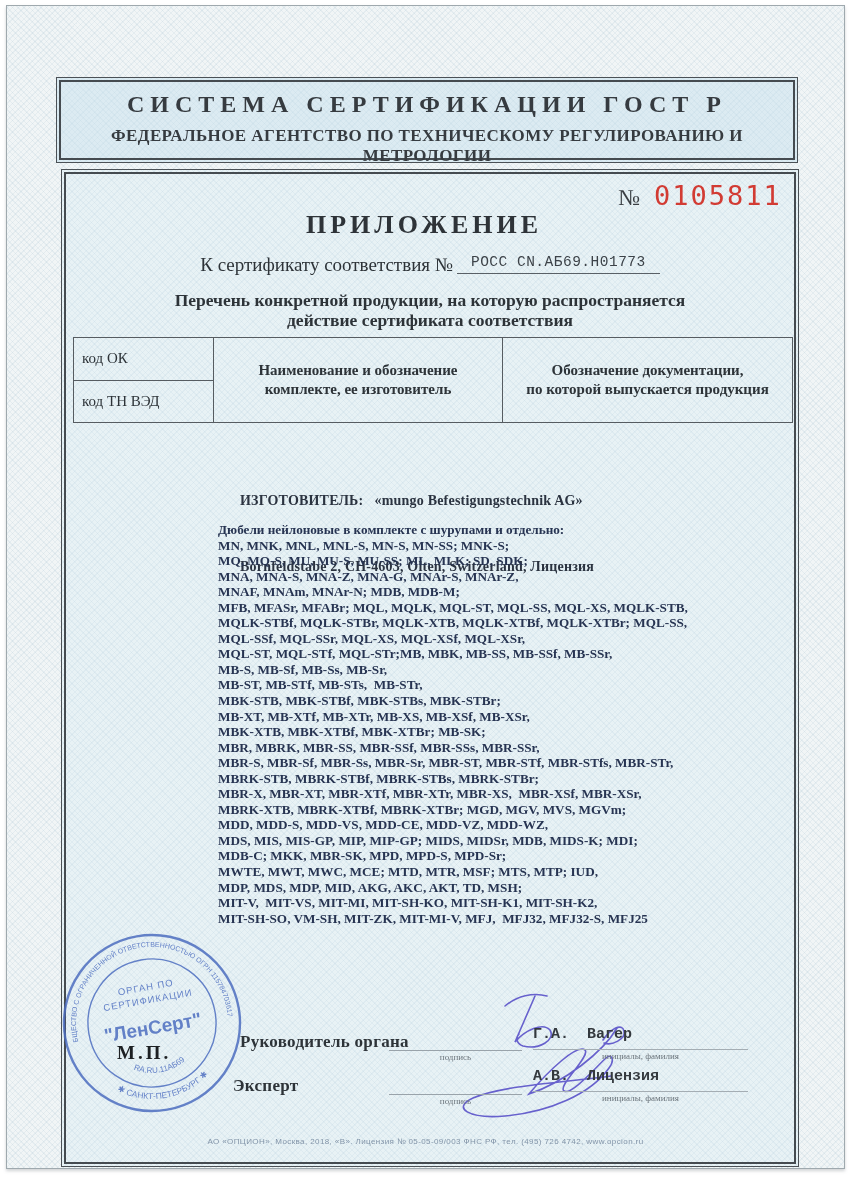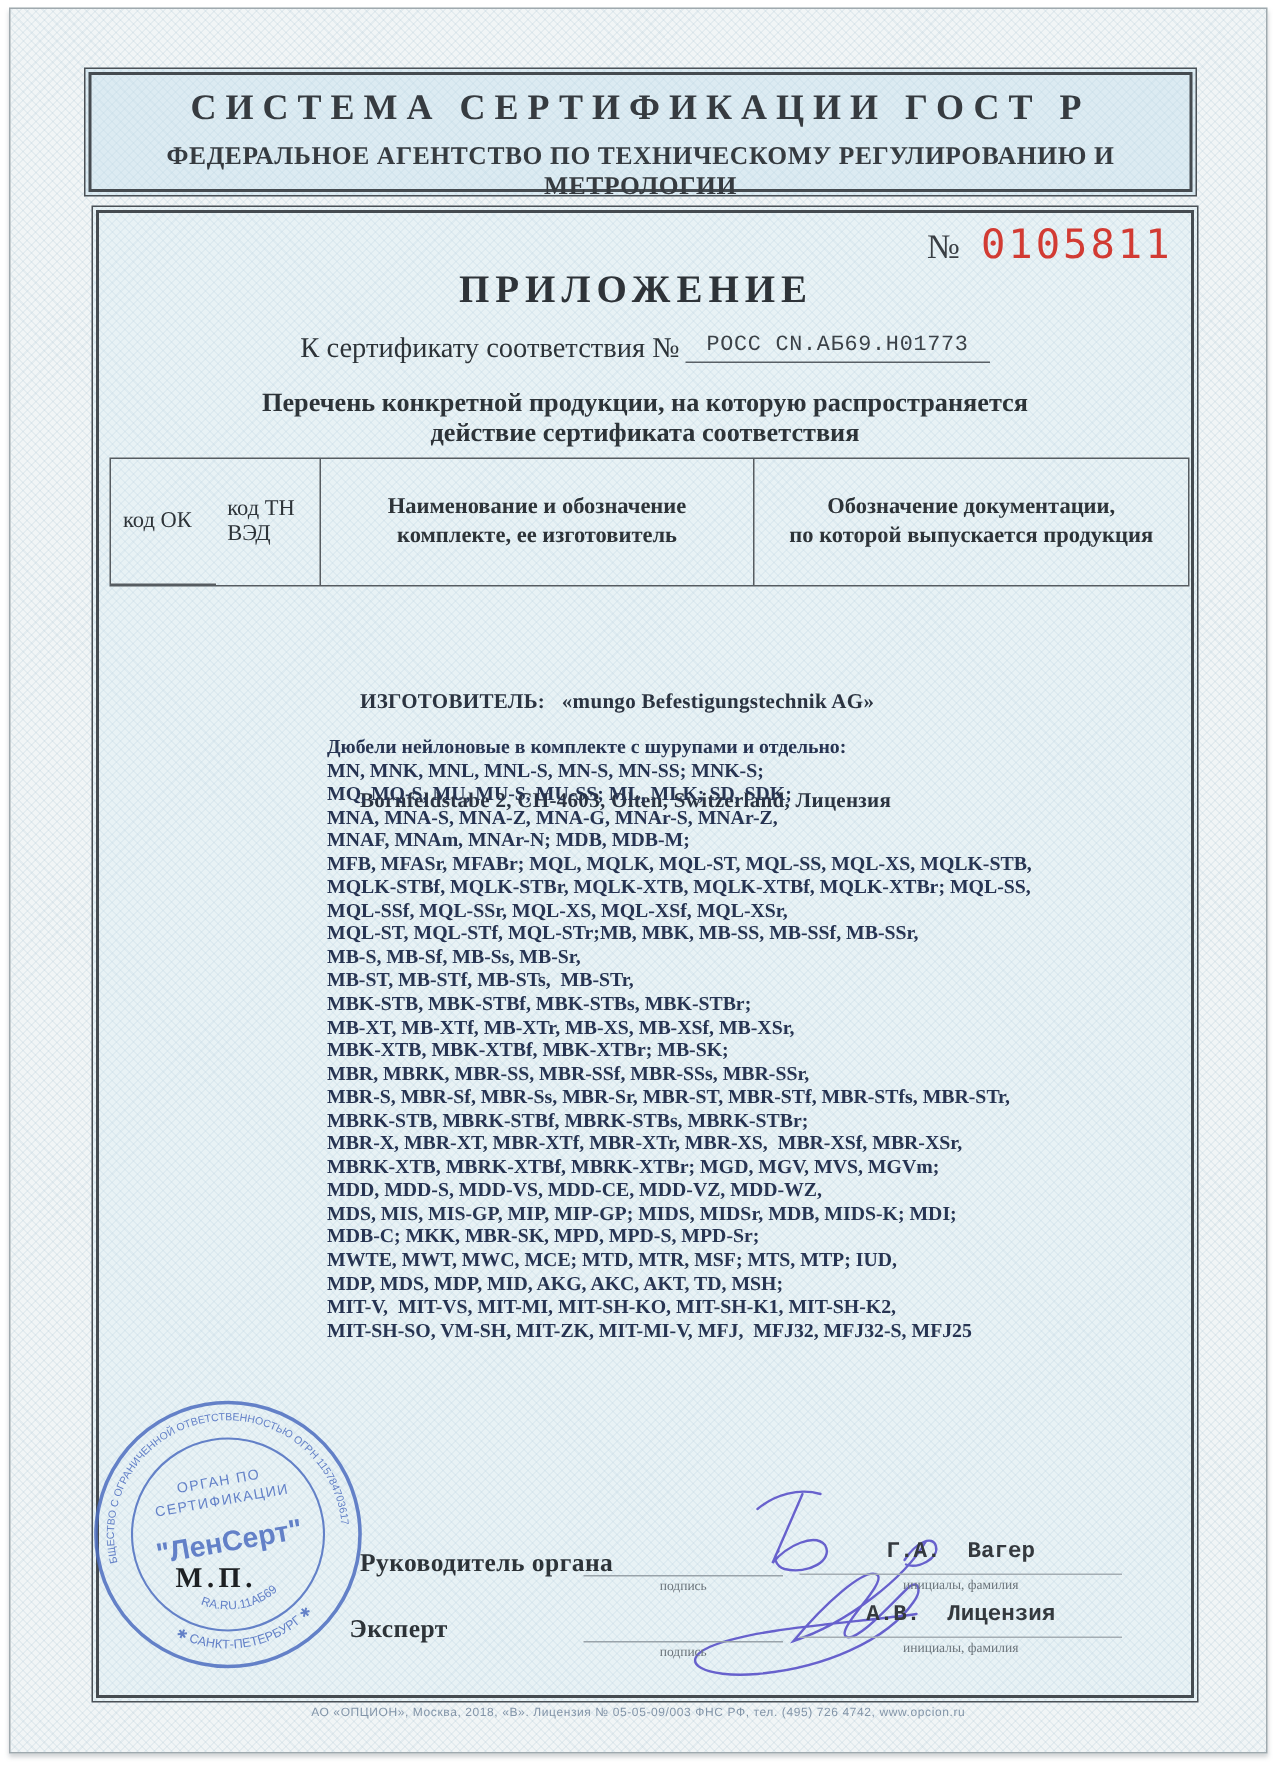--- a/index.html
+++ b/index.html
@@ -4,21 +4,21 @@
 <style>
   html,body{margin:0;padding:0;background:#ffffff;}
   #page{position:relative;width:850px;height:1190px;background:#ffffff;overflow:hidden;
         font-family:"Liberation Serif","DejaVu Serif",serif;}
   #paper{position:absolute;left:6px;top:5px;width:837px;height:1162px;
         background-color:#f1f5f6;
         background-image:
           repeating-linear-gradient(45deg, rgba(140,175,195,.13) 0 1px, transparent 1px 4px),
           repeating-linear-gradient(-45deg, rgba(140,175,195,.13) 0 1px, transparent 1px 4px);
         border:1px solid #9fa9ae; box-shadow:0 2px 3px rgba(120,130,135,.35);}
-  .dbox{position:absolute;border:1px solid #4b5156;}
+  .dbox{position:absolute;border:1px solid #4b5156;margin-top:32px;}
   .dbox-inner{position:absolute;inset:2px;border:2px solid #454b50;}
   #header-box{left:49px;top:39px;width:740px;height:84px;background:rgba(196,224,238,.45);}
   #header-line1{position:absolute;left:0;right:0;top:13px;text-align:center;
         font-size:24px;font-weight:bold;letter-spacing:6px;color:#363b40;}
   #header-line2{position:absolute;left:0;right:0;top:48px;text-align:center;
         font-size:17px;font-weight:bold;letter-spacing:.4px;color:#363b40;}
   #main-box{left:54px;top:131px;width:736px;height:996px;background:rgba(210,233,243,.28);}
   #form-number{position:absolute;left:556px;top:10px;display:flex;align-items:baseline;gap:14px;}
   #form-number .nosign{font-size:23px;color:#3a3f44;}
   #form-number .noval{font-family:"DejaVu Sans Mono","Liberation Mono",monospace;
@@ -29,42 +29,42 @@
   #cert-line .lbl{font-size:19px;}
   #cert-line .num{display:inline-block;font-family:"Liberation Mono","DejaVu Sans Mono",monospace;
         font-size:14.5px;color:#3c4248;border-bottom:1.2px solid #596066;
         padding:0 14px 3px;position:relative;top:-5px;letter-spacing:.5px;}
   #subtitle{position:absolute;left:0;right:0;top:120px;text-align:center;
         font-size:17.5px;font-weight:bold;color:#2d3338;line-height:20px;}
   #products-table{position:absolute;left:11px;top:167px;width:718px;height:84px;
         border:1px solid #565c61;display:grid;grid-template-columns:140px 289px 289px;}
   .tcell{border-right:1px solid #565c61;position:relative;}
   .tcell:last-child{border-right:none;}
-  .code-cell{display:flex;}
+  .code-cell{display:flex;flex-direction:column;}
   .code-half{flex:1;display:flex;align-items:center;padding-left:8px;font-size:15px;color:#2d3338;}
   .code-half.top{border-bottom:1px solid #565c61;}
   .hdr-cell{display:flex;flex-direction:column;align-items:center;justify-content:center;
         text-align:center;font-size:15px;font-weight:bold;color:#2d3338;line-height:19px;}
   #manufacturer{position:absolute;left:178px;top:276px;font-size:14px;font-weight:bold;
         color:#2b3340;line-height:22px;letter-spacing:.2px;white-space:pre;}
   #product-list{position:absolute;left:156px;top:352px;font-size:13.2px;font-weight:bold;
         color:#273452;line-height:15.55px;white-space:pre;}
   #stamp-wrap{position:absolute;left:50px;top:922px;width:190px;height:190px;}
   #mp-label{position:absolute;left:110px;top:1036px;font-size:19px;font-weight:bold;
         letter-spacing:3px;color:#1d2023;}
   #sig-svg{position:absolute;left:400px;top:980px;}
   .role-label{position:absolute;font-size:17px;font-weight:bold;color:#2d3338;letter-spacing:.3px;}
   .sig-slot{position:absolute;width:133px;}
   .sig-slot .line{height:22px;border-bottom:1px solid #99a3aa;}
   .small-label{text-align:center;font-size:9px;color:#6b747b;padding-top:1px;
         font-family:"Liberation Serif",serif;}
   .name-slot{position:absolute;width:215px;}
   .name-slot .name{font-family:"Liberation Mono","DejaVu Sans Mono",monospace;
         font-size:15px;font-weight:bold;color:#34393e;height:23px;white-space:pre;
-        border-bottom:1px solid #a4adb3;text-align:center;}
+        border-bottom:1px solid #a4adb3;}
   #footer-imprint{position:absolute;left:0;right:0;top:1131px;text-align:center;
         font-family:"Liberation Sans","DejaVu Sans",sans-serif;
         font-size:8px;color:#8294a8;letter-spacing:.4px;}
   .stamp-text{fill:#4d6ec0;font-family:"Liberation Sans","DejaVu Sans",sans-serif;}
 </style>
 </head>
 <body>
 
 <div id="page">
   <div id="paper">

